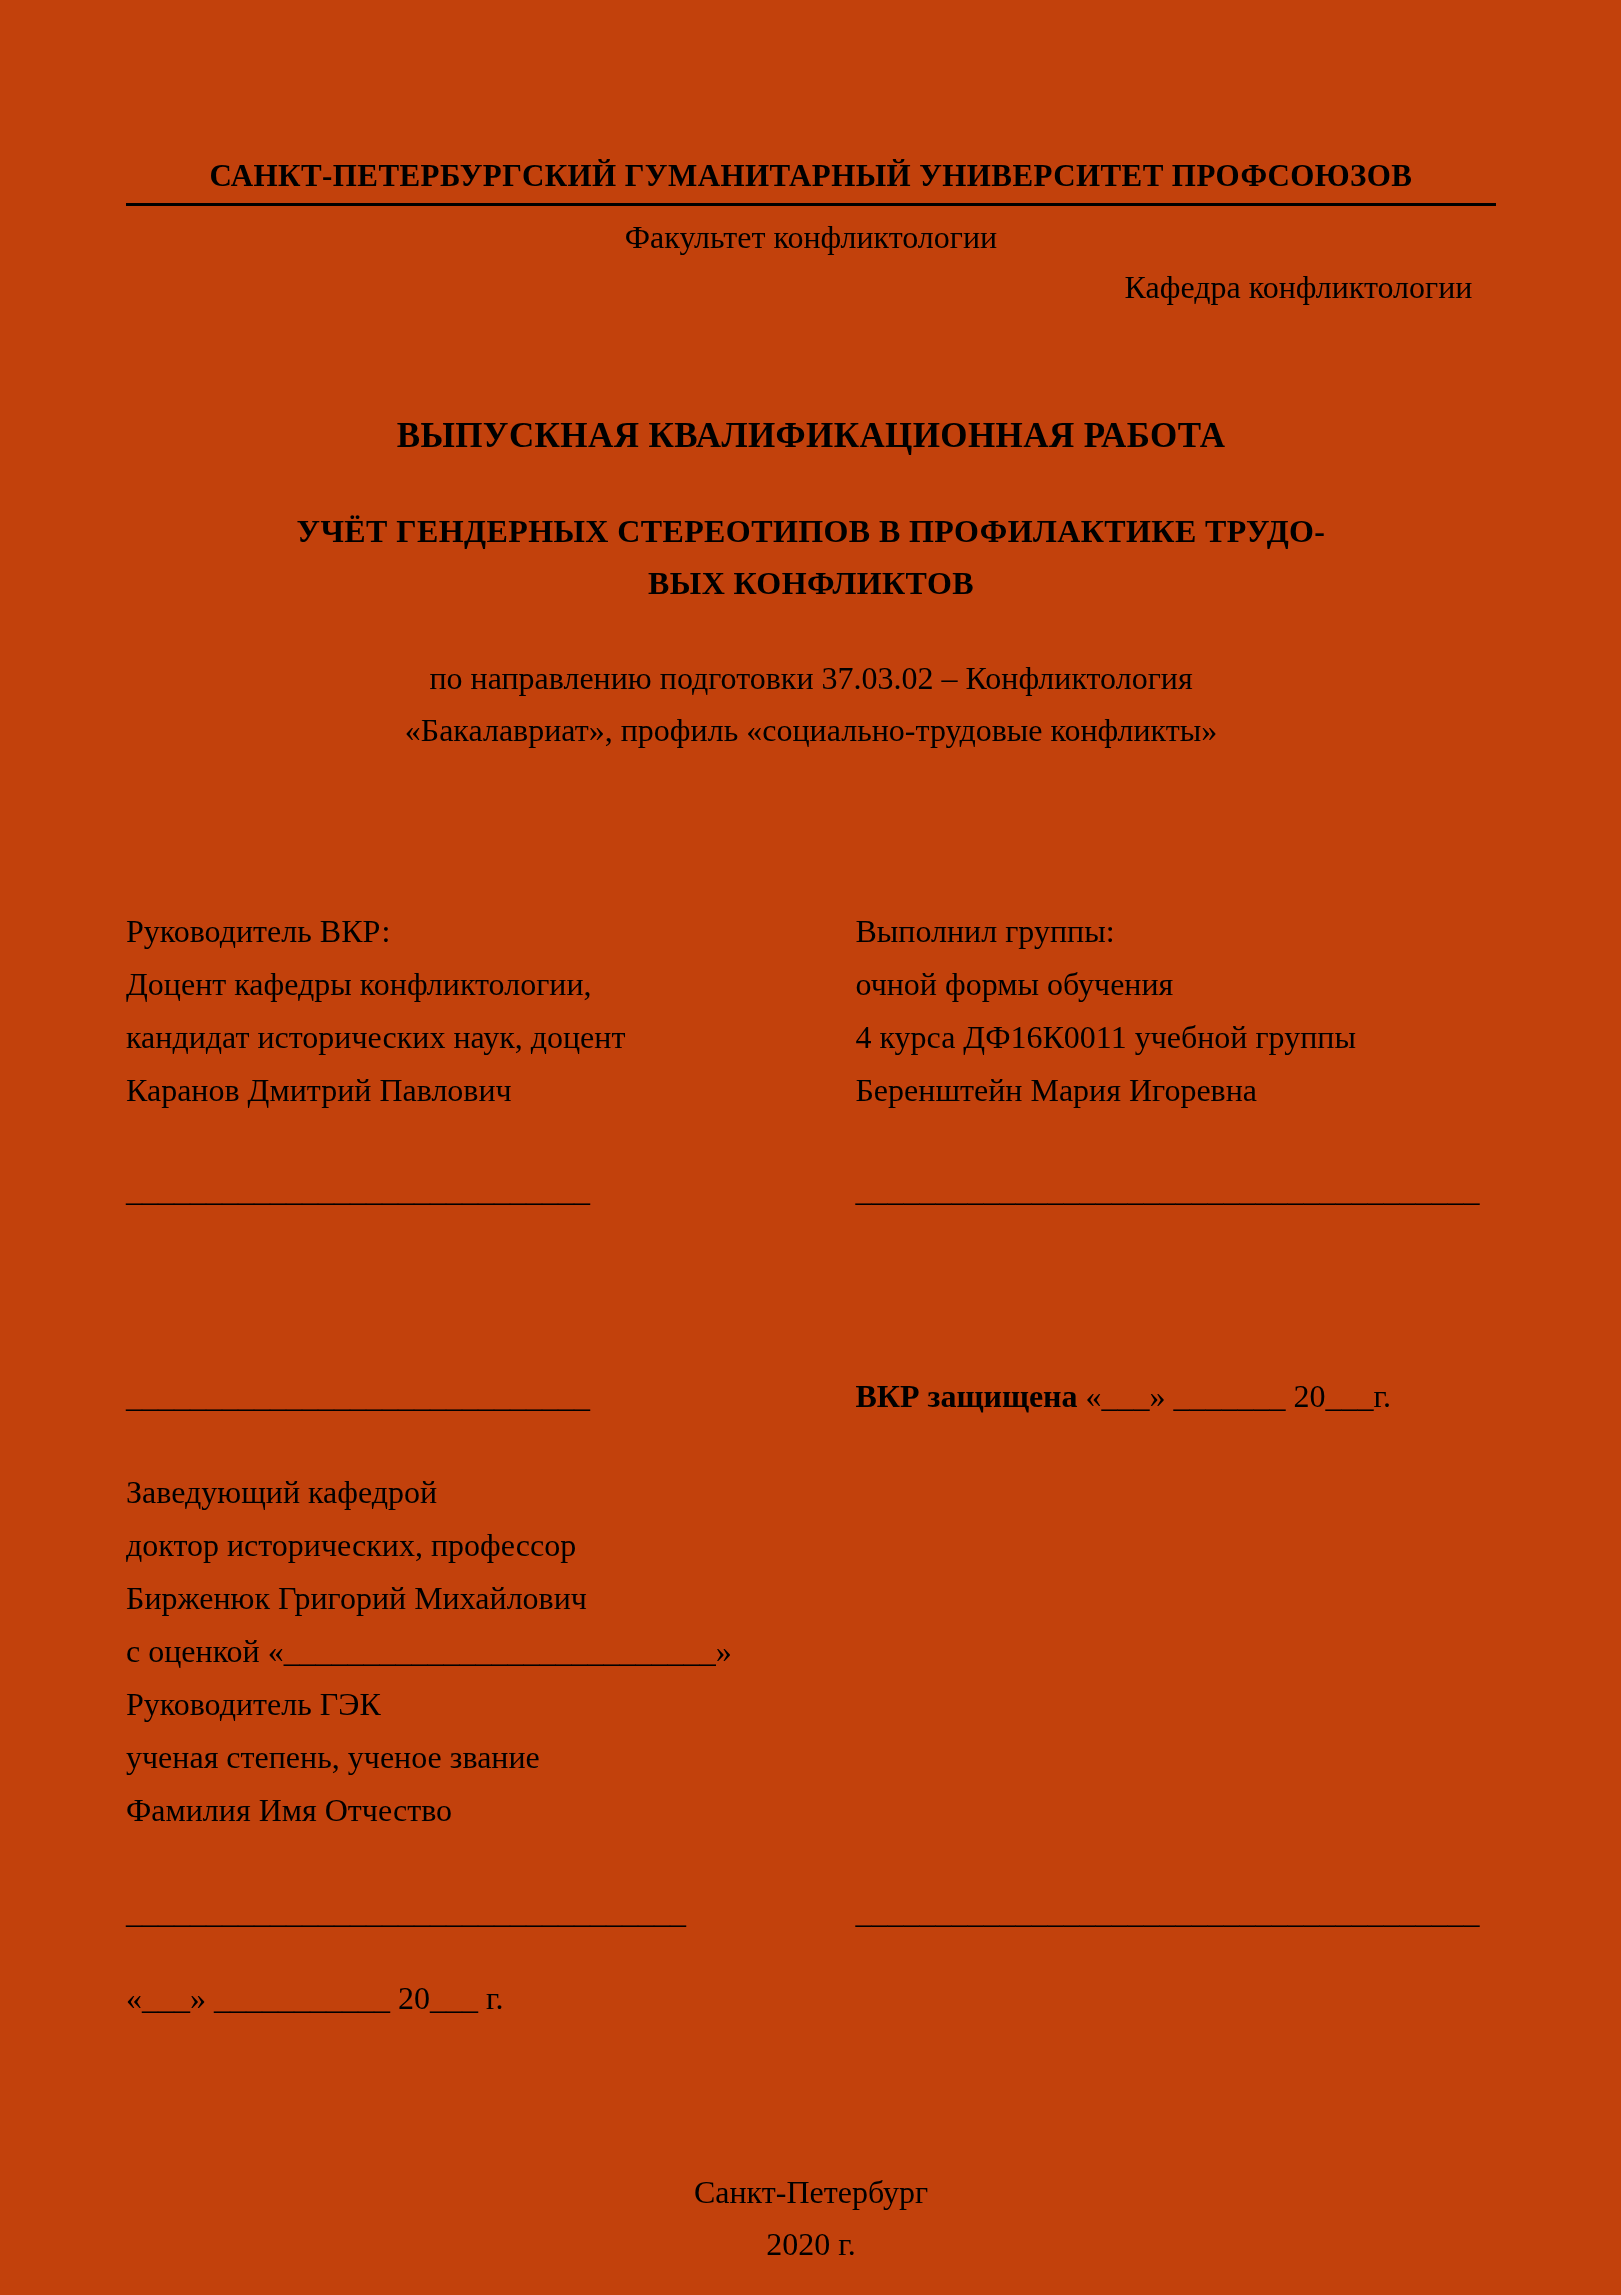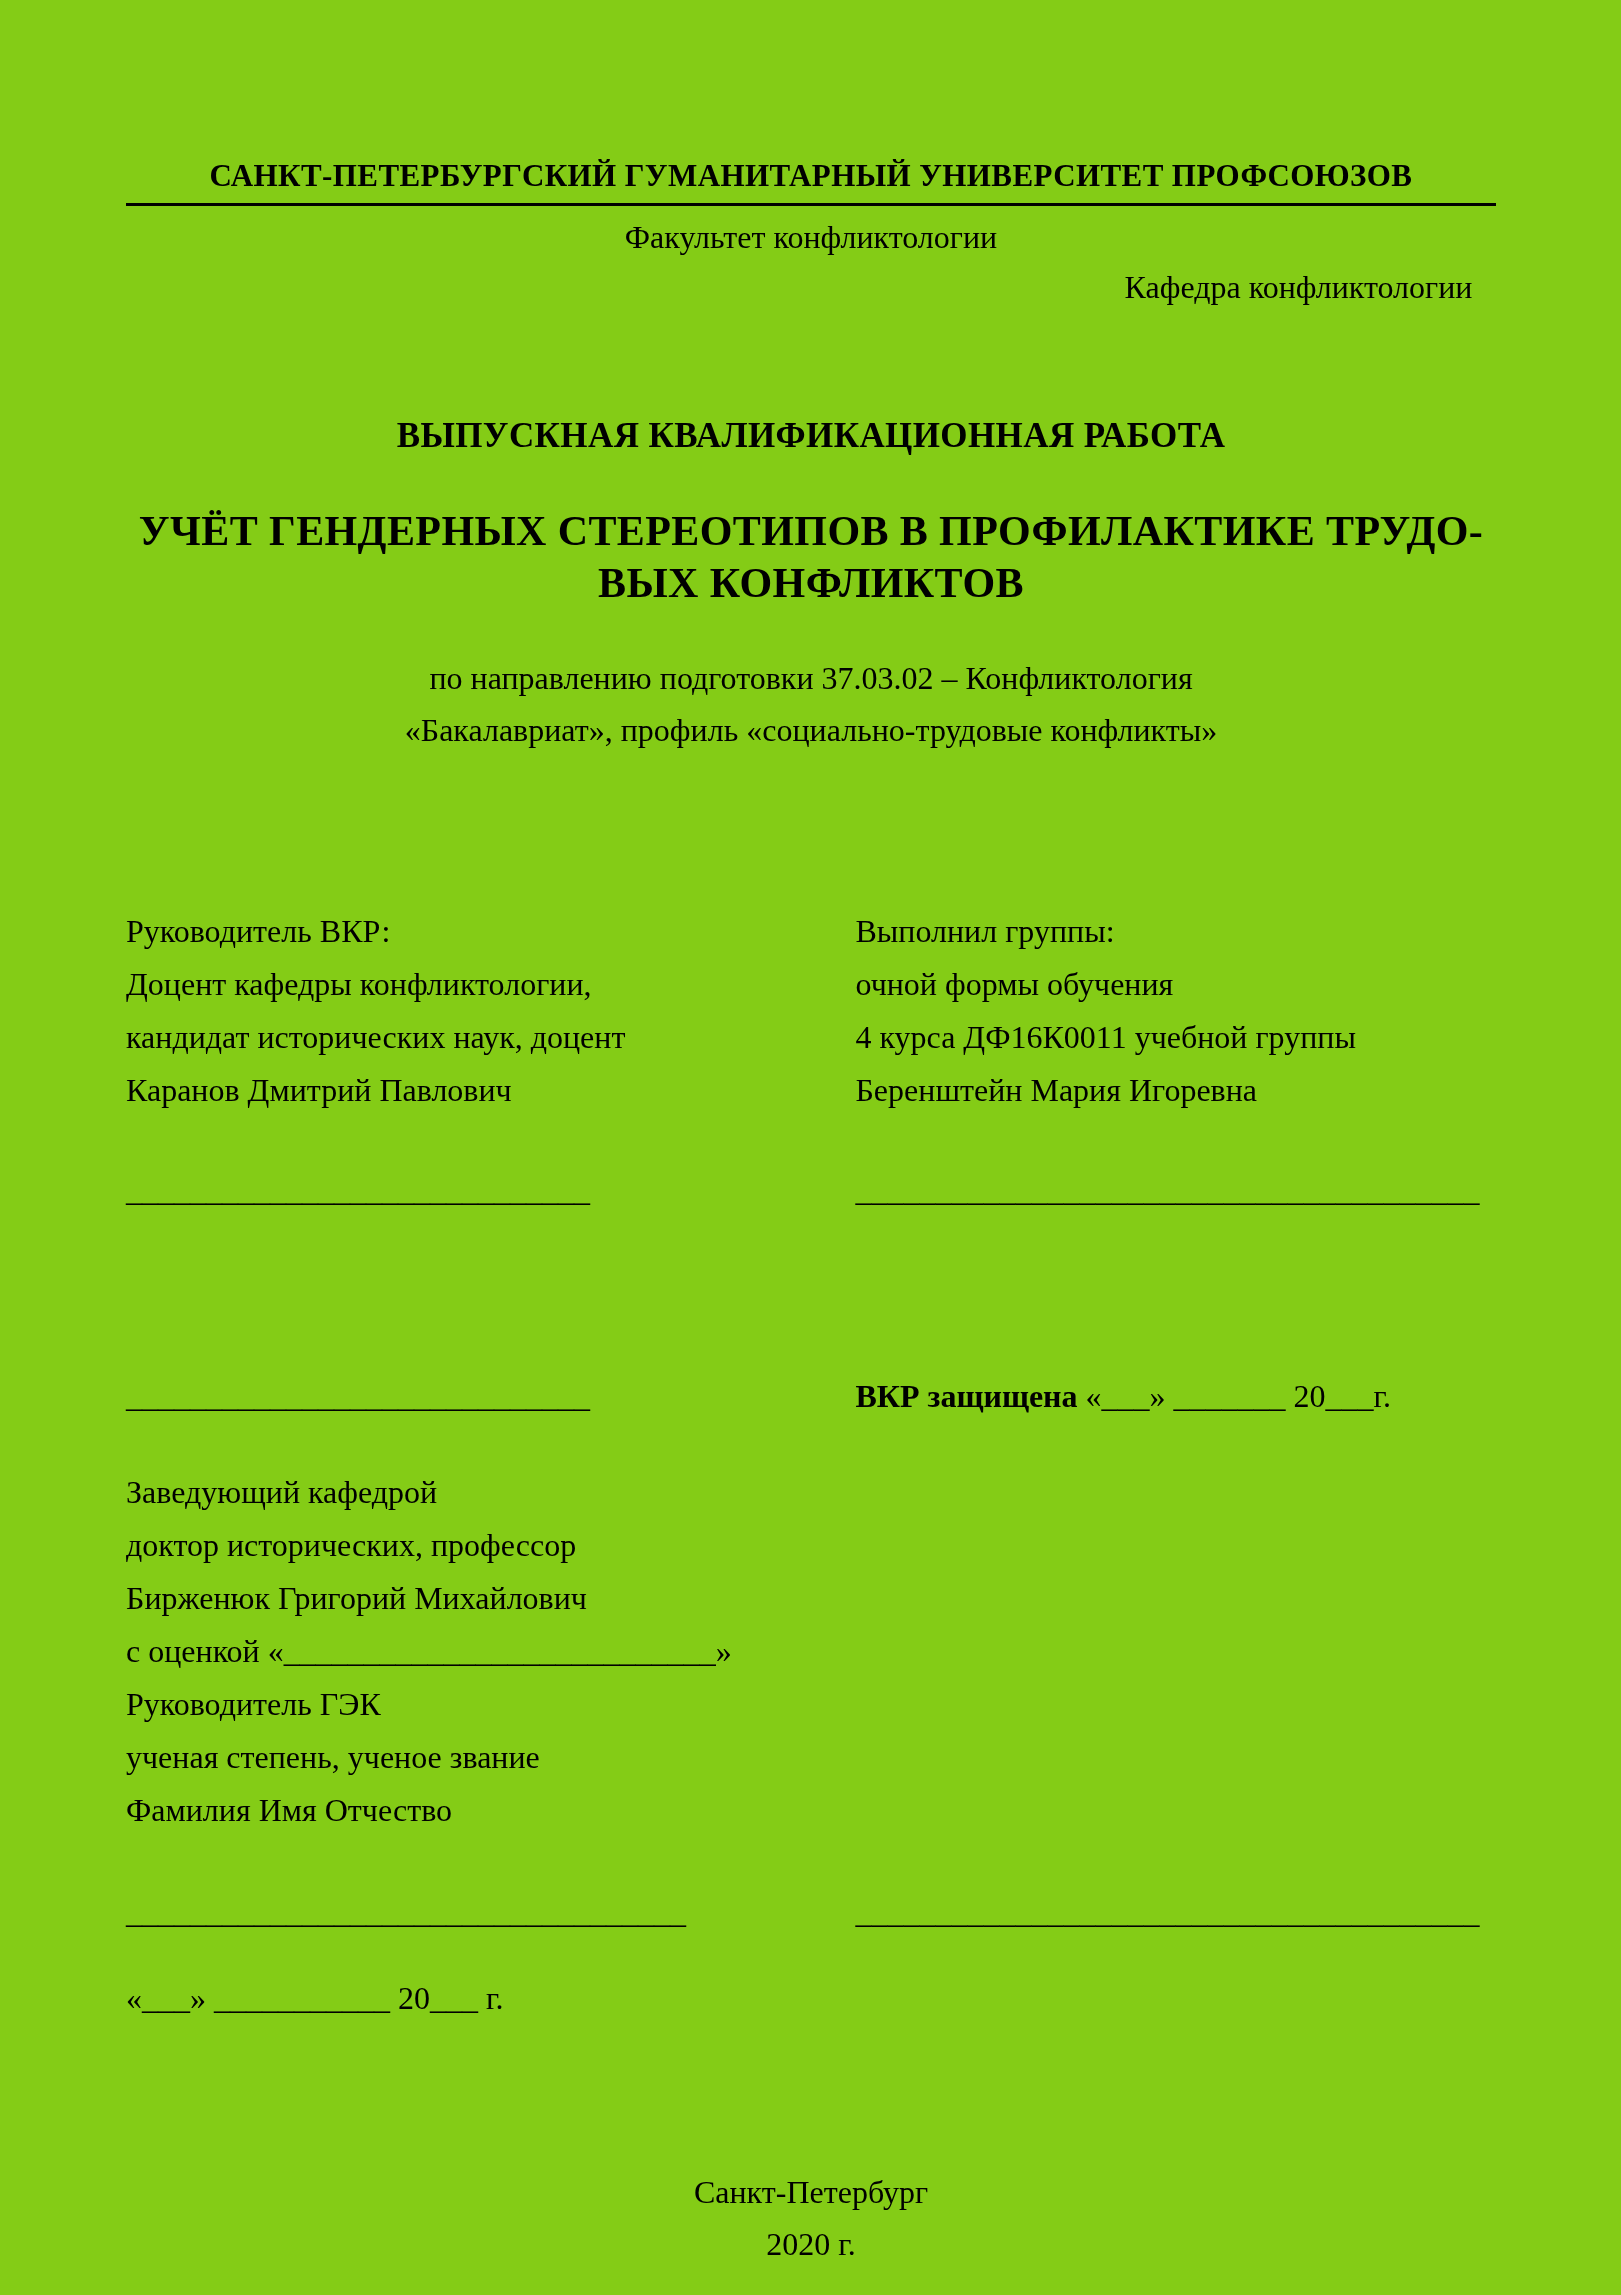--- a/index.html
+++ b/index.html
@@ -2,21 +2,21 @@
 <html style="font-size:12.6px"><head>
 <meta charset="utf-8">
 <style>
   * { margin:0; padding:0; box-sizing:border-box; }
   html, body { background:#e8e8e8; }
   .page {
     position:relative;
     width:1622px;
     height:2295px;
     margin:0 auto;
-    background:#84cc16;
+    background:#c2410c;
     color:#000000;
     font-family:"Liberation Serif", serif;
     font-size:32px;
     padding:157px 126px 0 126px;
     overflow:hidden;
   }
   .university {
     font-weight:bold;
     text-align:center;
     font-size:31px;
@@ -40,21 +40,21 @@
     text-align:center;
     font-weight:bold;
     font-size:35px;
     line-height:44px;
     margin-top:106px;
     letter-spacing:0.4px;
   }
   .topic {
     text-align:center;
     font-weight:bold;
-    font-size:42px;
+    font-size:32px;
     line-height:52px;
     margin-top:47px;
     letter-spacing:0.4px;
   }
   .direction {
     text-align:center;
     line-height:52px;
     margin-top:43px;
   }
   .cols {

